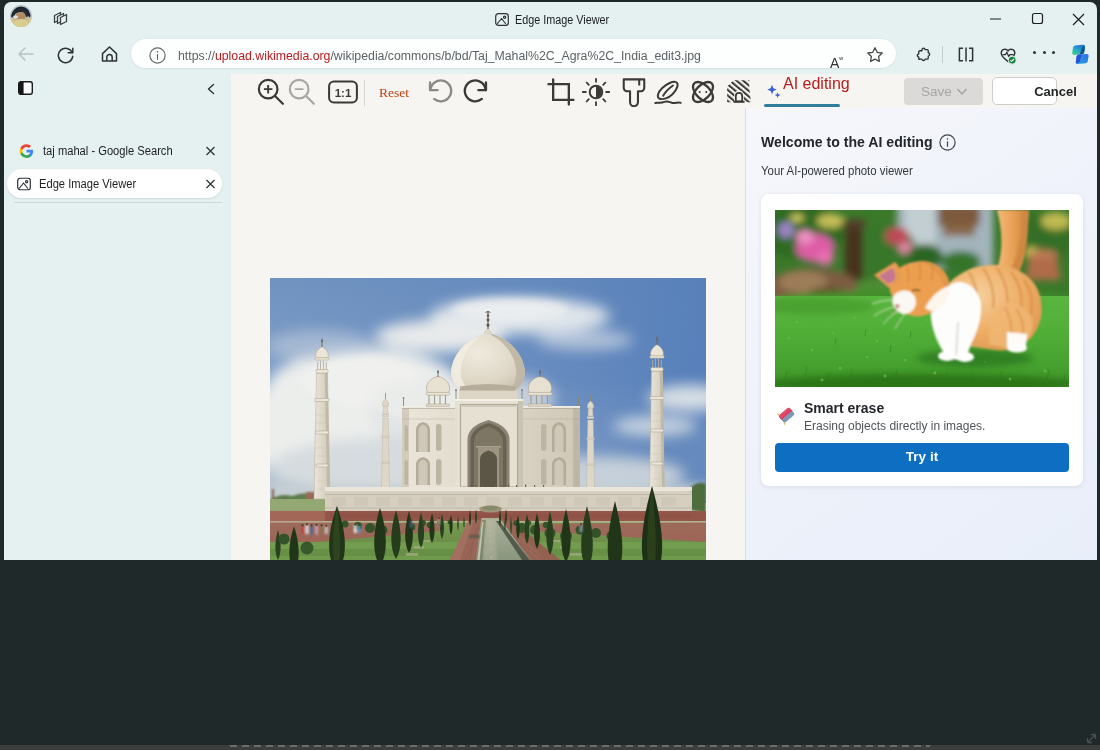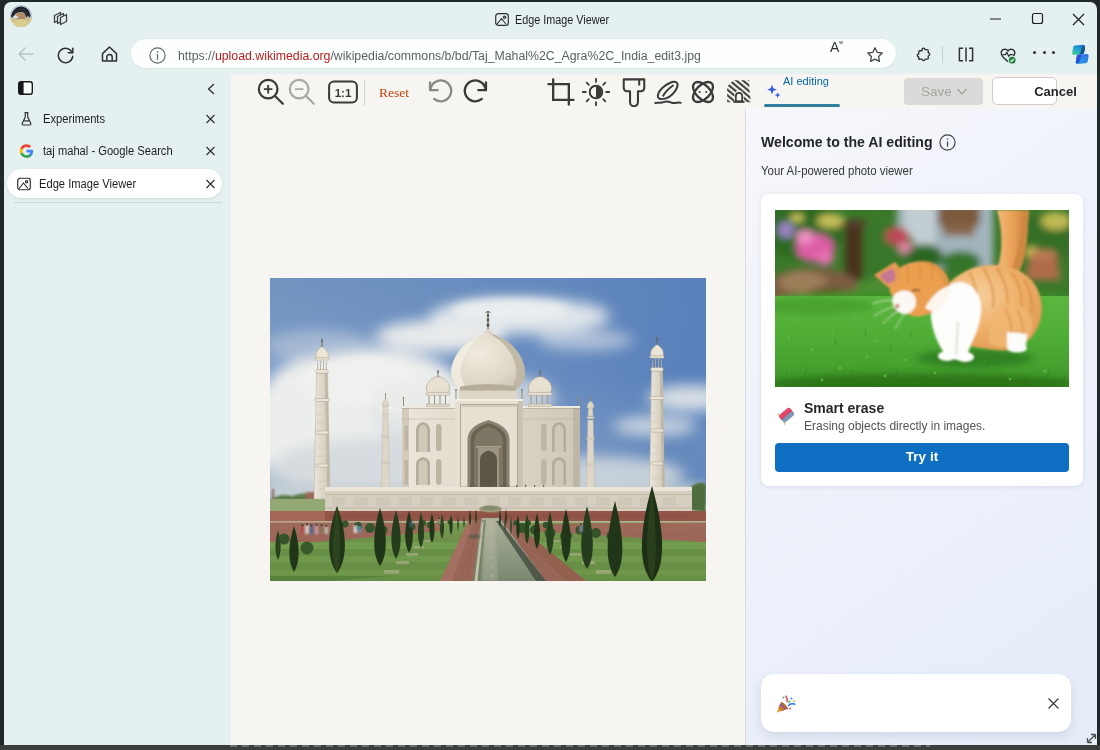--- a/index.html
+++ b/index.html
@@ -1,19 +1,19 @@
 <!DOCTYPE html>
 <html><head>
 <meta charset="utf-8">
 <style>
   * { margin:0; padding:0; box-sizing:border-box; }
   html,body { width:1100px; height:750px; overflow:hidden; font-family:"Liberation Sans", sans-serif; }
   body { background:#20292a; position:relative; }
   .abs { position:absolute; }
-  #win { position:absolute; left:4px; top:2px; width:1093px; height:743px;
+  #win { position:absolute; left:4px; top:2px; width:1093px; height:558px;
          background:#e5f0f1; border-radius:7px 7px 0 0; overflow:hidden; }
   #bottombar { position:absolute; left:0; top:745px; width:1100px; height:5px; background:#3a3f3e; }
   
   .wctl { position:absolute; top:0; height:34px; width:40px; display:flex; align-items:center; justify-content:center; }
   
   .tabrow { position:absolute; left:0; width:227px; height:30px; }
   .rowtext { position:absolute; left:39px; top:50%; transform:translateY(-50%) scaleX(0.93); transform-origin:0 50%; font-size:12px; color:#1c1f20; white-space:nowrap; }
   .rowicon { position:absolute; left:15px; top:50%; transform:translateY(-50%); }
   .rowx { position:absolute; left:201px; top:50%; transform:translateY(-50%); }
   
@@ -84,21 +84,21 @@
     </svg>
 
     <div class="abs" style="left:127px;top:4px;width:765px;height:29px;background:#fdfefe;border-radius:14.5px;box-shadow:0 0 0 0.5px rgba(0,0,0,0.04), 0 1px 2px rgba(0,0,0,0.05);"></div>
     <svg class="abs" style="left:145px;top:12px;" width="17" height="17" viewBox="0 0 17 17" fill="none" stroke="#63696b" stroke-width="1.2">
       <circle cx="8.5" cy="8.5" r="7.6"></circle>
       <line x1="8.5" y1="7.6" x2="8.5" y2="12.3" stroke-linecap="round"></line>
       <circle cx="8.5" cy="4.9" r="0.8" fill="#63696b" stroke="none"></circle>
     </svg>
     <div class="abs" style="left:174px;top:14px;font-size:12.3px;color:#5b6265;">https://<span style="color:#b91c1c;">upload.wikimedia.org</span>/wikipedia/commons/b/bd/Taj_Mahal%2C_Agra%2C_India_edit3.jpg</div>
 
-    <div class="abs" style="left:826px;top:4px;font-size:14px;color:#2e3234;">A<span style="font-size:8px;vertical-align:6px;">ʷ</span></div>
+    <div class="abs" style="left:826px;top:20px;font-size:14px;color:#2e3234;">A<span style="font-size:8px;vertical-align:6px;">ʷ</span></div>
 
     <svg class="abs" style="left:862px;top:11px;" width="18" height="18" viewBox="0 0 18 18" fill="none" stroke="#45494b" stroke-width="1.3" stroke-linejoin="round">
       <path d="M9 1.8 L11.2 6.3 L16.2 7 L12.6 10.5 L13.4 15.4 L9 13.1 L4.6 15.4 L5.4 10.5 L1.8 7 L6.8 6.3 Z"></path>
     </svg>
 
     <svg class="abs" style="left:910px;top:11px;" width="19" height="19" viewBox="0 0 24 24" fill="none" stroke="#2e3234" stroke-width="1.7" stroke-linejoin="round">
       <path d="M10.5 3.5 a1.8 1.8 0 0 1 3 0 l0.6 1 h2.4 a1.5 1.5 0 0 1 1.5 1.5 v2.4 l1 0.6 a1.8 1.8 0 0 1 0 3 l-1 0.6 v2.4 a1.5 1.5 0 0 1 -1.5 1.5 h-2.4 l-0.6 1 a1.8 1.8 0 0 1 -3 0 l-0.6 -1 H7.5 A1.5 1.5 0 0 1 6 16.5 v-2.4 l-1 -0.6 a1.8 1.8 0 0 1 0 -3 l1 -0.6 V7.5 A1.5 1.5 0 0 1 7.5 6 h2.4 Z"></path>
     </svg>
     <div class="abs" style="left:938px;top:11px;width:1px;height:17px;background:#c3cdcf;"></div>
 
@@ -144,30 +144,20 @@
 
     <svg class="abs" style="left:14px;top:7px;" width="15" height="14" viewBox="0 0 15 14">
       <rect x="0.7" y="0.7" width="13.6" height="12.6" rx="2.2" fill="#fff" stroke="#17191a" stroke-width="1.4"></rect>
       <path d="M0.7 2.9 A2.2 2.2 0 0 1 2.9 0.7 L5.6 0.7 L5.6 13.3 L2.9 13.3 A2.2 2.2 0 0 1 0.7 11.1 Z" fill="#17191a"></path>
     </svg>
 
     <svg class="abs" style="left:202px;top:9px;" width="10" height="12" viewBox="0 0 10 12" fill="none" stroke="#2e3234" stroke-width="1.4" stroke-linecap="round" stroke-linejoin="round">
       <path d="M7.5 1.5 L2.5 6 L7.5 10.5"></path>
     </svg>
 
-    <div class="tabrow" style="top:30px;">
-      <svg class="rowicon" width="15" height="15" viewBox="0 0 15 15" fill="none" stroke="#2e3234" stroke-width="1.2" stroke-linejoin="round">
-        <path d="M5.6 1.2 L9.4 1.2 M6.3 1.4 L6.3 5.6 L3.2 11.9 A1.1 1.1 0 0 0 4.2 13.5 L10.8 13.5 A1.1 1.1 0 0 0 11.8 11.9 L8.7 5.6 L8.7 1.4"></path>
-        <path d="M4.6 9.3 L10.4 9.3"></path>
-      </svg>
-      <div class="rowtext">Experiments</div>
-      <svg class="rowx" width="11" height="11" viewBox="0 0 11 11">
-          <path d="M1.5 1.5 L9.5 9.5 M9.5 1.5 L1.5 9.5" stroke="#2e3234" stroke-width="1.2"></path>
-        </svg>
-    </div>
 
     <div class="tabrow" style="top:62px;">
       <svg class="rowicon" width="15" height="15" viewBox="0 0 48 48">
         <path fill="#4285F4" d="M45.1 24.5c0-1.6-.1-3.1-.4-4.5H24v8.5h11.8c-.5 2.8-2.1 5.1-4.4 6.7v5.6h7.2c4.2-3.9 6.5-9.6 6.5-16.3z"></path>
         <path fill="#34A853" d="M24 46c6 0 11-2 14.6-5.3l-7.2-5.6c-2 1.3-4.5 2.1-7.4 2.1-5.7 0-10.6-3.9-12.3-9.1H4.3v5.8C8 41.2 15.4 46 24 46z"></path>
         <path fill="#FBBC05" d="M11.7 28.1c-.4-1.3-.7-2.7-.7-4.1s.2-2.8.7-4.1v-5.8H4.3C2.8 17 2 20.4 2 24s.8 7 2.3 9.9l7.4-5.8z"></path>
         <path fill="#EA4335" d="M24 10.8c3.2 0 6.1 1.1 8.4 3.3l6.3-6.3C35 4.3 30 2 24 2 15.4 2 8 6.8 4.3 14.1l7.4 5.8c1.7-5.2 6.6-9.1 12.3-9.1z"></path>
       </svg>
       <div class="rowtext">taj mahal - Google Search</div>
       <svg class="rowx" width="11" height="11" viewBox="0 0 11 11">
@@ -261,21 +251,21 @@
       <path d="M2 16 L2 6 L6 2 L16 2 L16 7 L17 16 Z" fill="url(#hat)"></path>
       <path d="M6.5 16 L6.5 11.5 A3 3 0 0 1 12.5 11.5 L12.5 16 Z" fill="#f7f5f2"></path>
       <path d="M7.5 15.5 L7.5 12 A2 2 0 0 1 11.5 12 L11.5 15.5 Z" fill="none" stroke="#3b3a38" stroke-width="1.1"></path>
       <line x1="6" y1="15.7" x2="13" y2="15.7" stroke="#3b3a38" stroke-width="1.3"></line>
     </svg>
 
     <svg class="abs" style="left:535px;top:10px;" width="16" height="16" viewBox="0 0 16 16" fill="#3360d9">
       <path d="M6 0.8 L7.3 4.3 L10.8 5.6 L7.3 6.9 L6 10.4 L4.7 6.9 L1.2 5.6 L4.7 4.3 Z"></path>
       <path d="M11.6 8.2 L12.4 10.3 L14.5 11.1 L12.4 11.9 L11.6 14 L10.8 11.9 L8.7 11.1 L10.8 10.3 Z"></path>
     </svg>
-    <div class="abs" style="left:552px;top:1px;font-size:11px;color:#0369a1;">AI editing</div>
+    <div class="abs" style="left:552px;top:1px;font-size:16px;color:#b91c1c;">AI editing</div>
     <div class="abs" style="left:533px;top:30px;width:76px;height:3px;border-radius:2px;background:#2e7e9c;"></div>
 
     <div class="abs" style="left:673px;top:4px;width:79px;height:27px;background:#dcdad8;border-radius:4px;">
       <span style="position:absolute;left:17px;top:6px;font-size:13.5px;color:#a7a5a2;">Save</span>
       <svg style="position:absolute;left:52px;top:9px;" width="12" height="9" viewBox="0 0 12 9" fill="none" stroke="#a5a3a0" stroke-width="1.5">
           <path d="M1.5 2 L6 7 L10.5 2"></path>
         </svg>
     </div>
     <div class="abs" style="left:761px;top:3px;width:65px;height:28px;background:#fff;border:1px solid #cfcdcb;border-radius:5px;">
       <span style="position:absolute;left:50%;top:6px;transform:translateX(-50%);font-size:13px;color:#1f2223;font-weight:bold;margin-left:31px;">Cancel</span>

